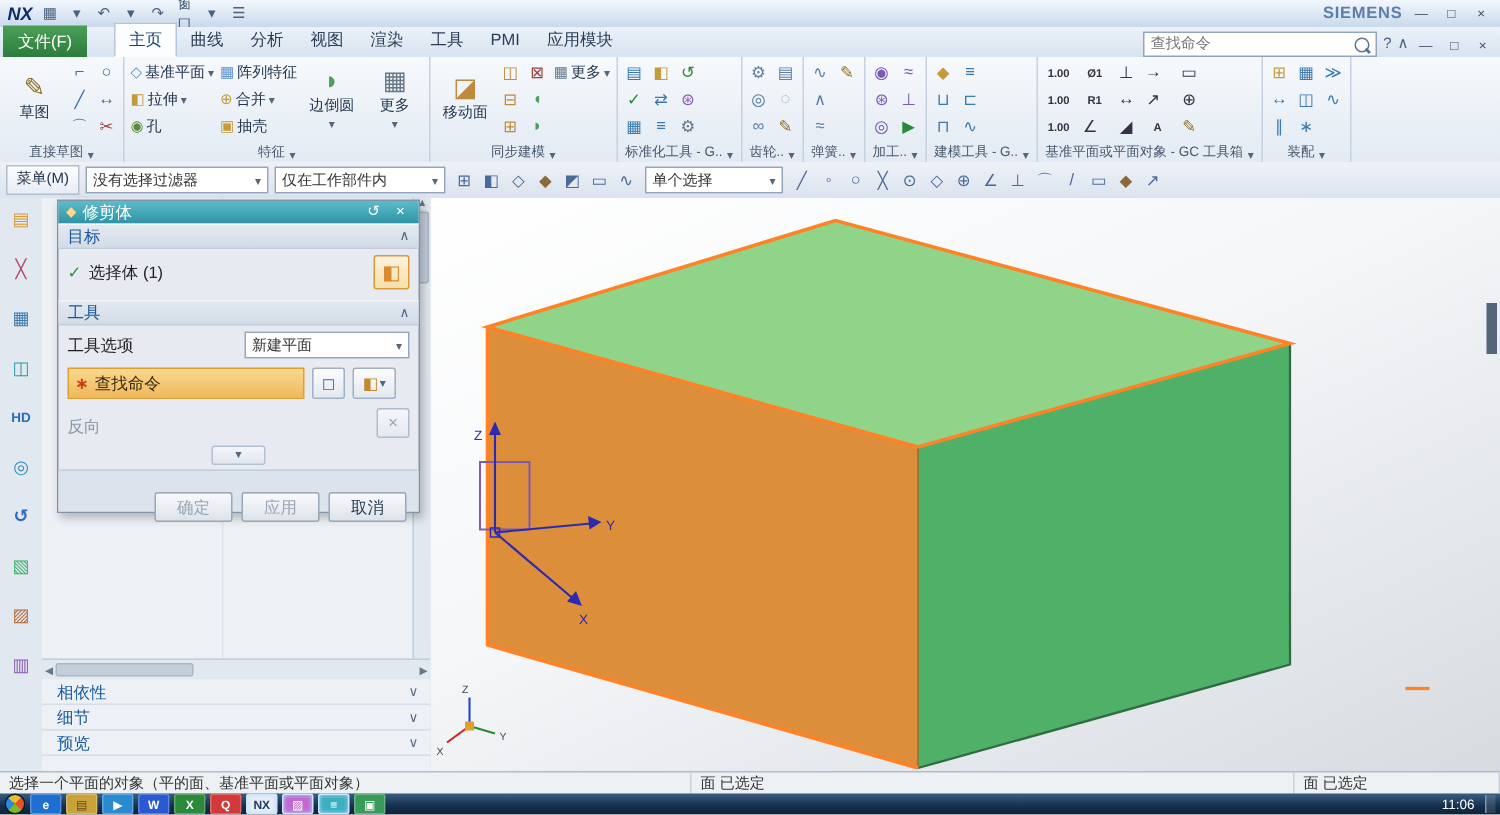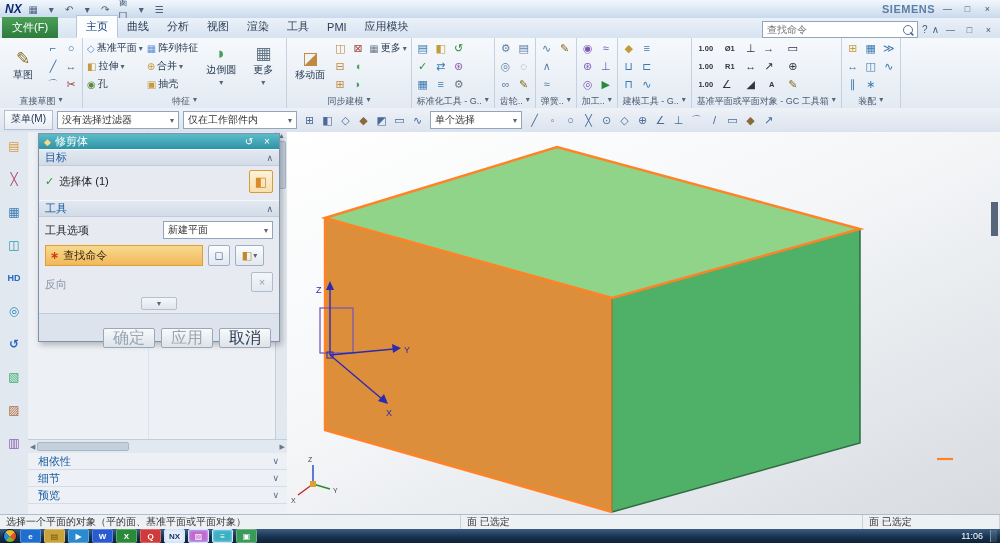--- a/index.html
+++ b/index.html
@@ -35,21 +35,21 @@
   
   .ribbon{position:absolute;top:38px;left:0;right:0;height:70px;display:flex;overflow:hidden;
     background:linear-gradient(#f6f9fc,#e3eaf3);border-bottom:1px solid #b9c6d6;}
   .rgroup{flex:0 0 auto;display:flex;flex-direction:column;border-right:1px solid #c6d1df;padding:0 2px;}
   .ritems{height:56px;display:flex;flex-direction:column;flex-wrap:wrap;align-content:flex-start;padding-top:1px;}
   .rsmall{display:flex;align-items:center;height:18px;gap:2px;padding:0 2px;font-size:10px;color:#24364e;white-space:nowrap;border-radius:2px;}
   .ricon{width:18px;height:18px;display:flex;align-items:center;justify-content:center;font-size:11px;border-radius:2px;}
   .ricon.txt{width:24px;font-size:7.5px;font-weight:bold;}
   .rbig{width:42px;height:54px;display:flex;flex-direction:column;align-items:center;justify-content:center;font-size:10px;color:#24364e;border-radius:2px;gap:1px;}
   .rbig .g{font-size:17px;line-height:17px;}
-  .rlabel{height:13px;display:flex;align-items:flex-start;justify-content:center;gap:3px;
+  .rlabel{height:13px;display:flex;align-items:flex-end;justify-content:center;gap:3px;
     font-size:9px;color:#49586c;white-space:nowrap;padding:0 3px;}
 
   
   .selbar{position:absolute;top:108px;left:0;right:0;height:24px;
     background:linear-gradient(#eef2f8,#dbe3ee);border-bottom:1px solid #aebccd;
     display:flex;align-items:center;gap:4px;padding:0 4px;}
   .menu-btn{display:flex;align-items:center;gap:3px;padding:1px 6px;border:1px solid #b3c0d2;
     background:linear-gradient(#fdfdfe,#e7edf5);height:16px;font-size:10px;color:#24364e;flex-direction:column;}
   .combo{display:flex;align-items:center;gap:4px;background:#fff;border:1px solid #93a5ba;height:16px;padding:0 4px;font-size:10px;color:#333;}
   .tbtn{width:17px;height:17px;display:inline-flex;align-items:center;justify-content:center;font-size:11px;border-radius:2px;}
@@ -100,21 +100,21 @@
   .sqbtn.wide{width:27px;color:#c0892e;}
   .rev-label{color:#8a98a8;}
   .revbtn{margin-left:auto;width:20px;height:18px;border:1px solid #aebccd;background:linear-gradient(#f4f6f9,#e4e9f0);
     display:flex;align-items:center;justify-content:center;color:#93a2b2;border-radius:2px;}
   .dlg-more{display:flex;justify-content:center;padding:1px 0 3px;}
   .morebtn{width:34px;height:11px;border:1px solid #b3c0d2;background:linear-gradient(#f4f6f9,#e0e6ee);
     display:flex;align-items:center;justify-content:center;font-size:7px;color:#56687d;border-radius:2px;}
   .dlg-footer{margin-top:auto;height:27px;background:#dde3ec;border-top:1px solid #c0ccda;
     display:flex;align-items:center;justify-content:flex-end;gap:6px;padding:0 8px;}
   .fbtn{min-width:36px;height:18px;padding:0 7px;border:1px solid #9aa7b5;border-radius:2px;
-    background:linear-gradient(#f8fafc,#dde3ea);display:flex;align-items:center;justify-content:center;font-size:16px;color:#2b3b4e;margin-top:21px;}
+    background:linear-gradient(#f8fafc,#dde3ea);display:flex;align-items:center;justify-content:center;font-size:11px;color:#2b3b4e;margin-top:21px;}
   .fbtn.disabled{color:#9aa6b3;}
 
   
   .statusbar{position:absolute;left:0;right:0;bottom:14px;height:14px;background:#eef1f4;border-top:1px solid #aebccd;
     display:flex;align-items:center;font-size:10px;color:#333;}
   .st-cell{height:100%;display:flex;align-items:center;padding:0 6px;border-right:1px solid #c9d2dc;white-space:nowrap;overflow:hidden;}
   .st-prompt{width:448px;}
   .st-mid{flex:1;}
   .st-right{width:124px;}
 

